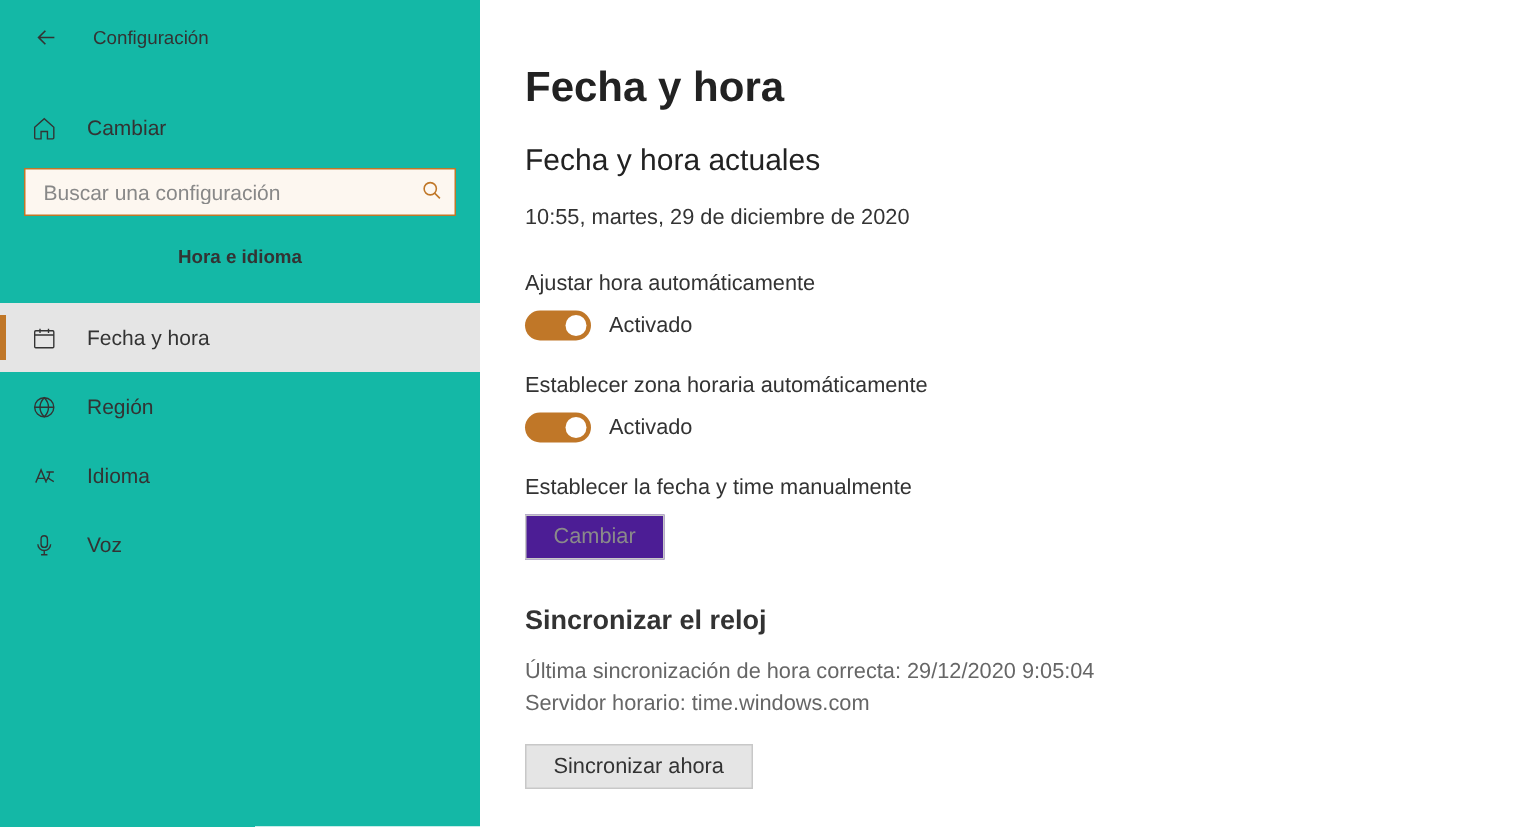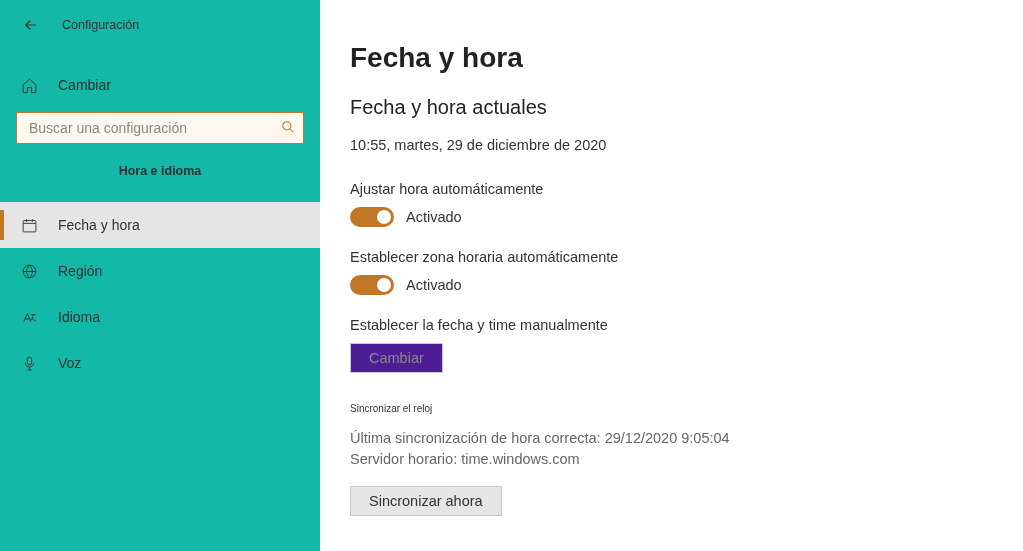--- a/index.html
+++ b/index.html
@@ -178,22 +178,22 @@
     }
     .btn.disabled {
       color: #8a8a8a;
       cursor: default;
       background: #4c1d95;
     }
     .sync-section {
       margin-top: 30px;
     }
     .sync-title {
-      font-size: 10px;
-      font-weight: 400;
+      font-size: 18px;
+      font-weight: 700;
       color: #333;
       margin-bottom: 14px;
     }
     .sync-info {
       font-size: 14.5px;
       color: #666;
       line-height: 1.45;
       margin-bottom: 16px;
     }
   </style>

